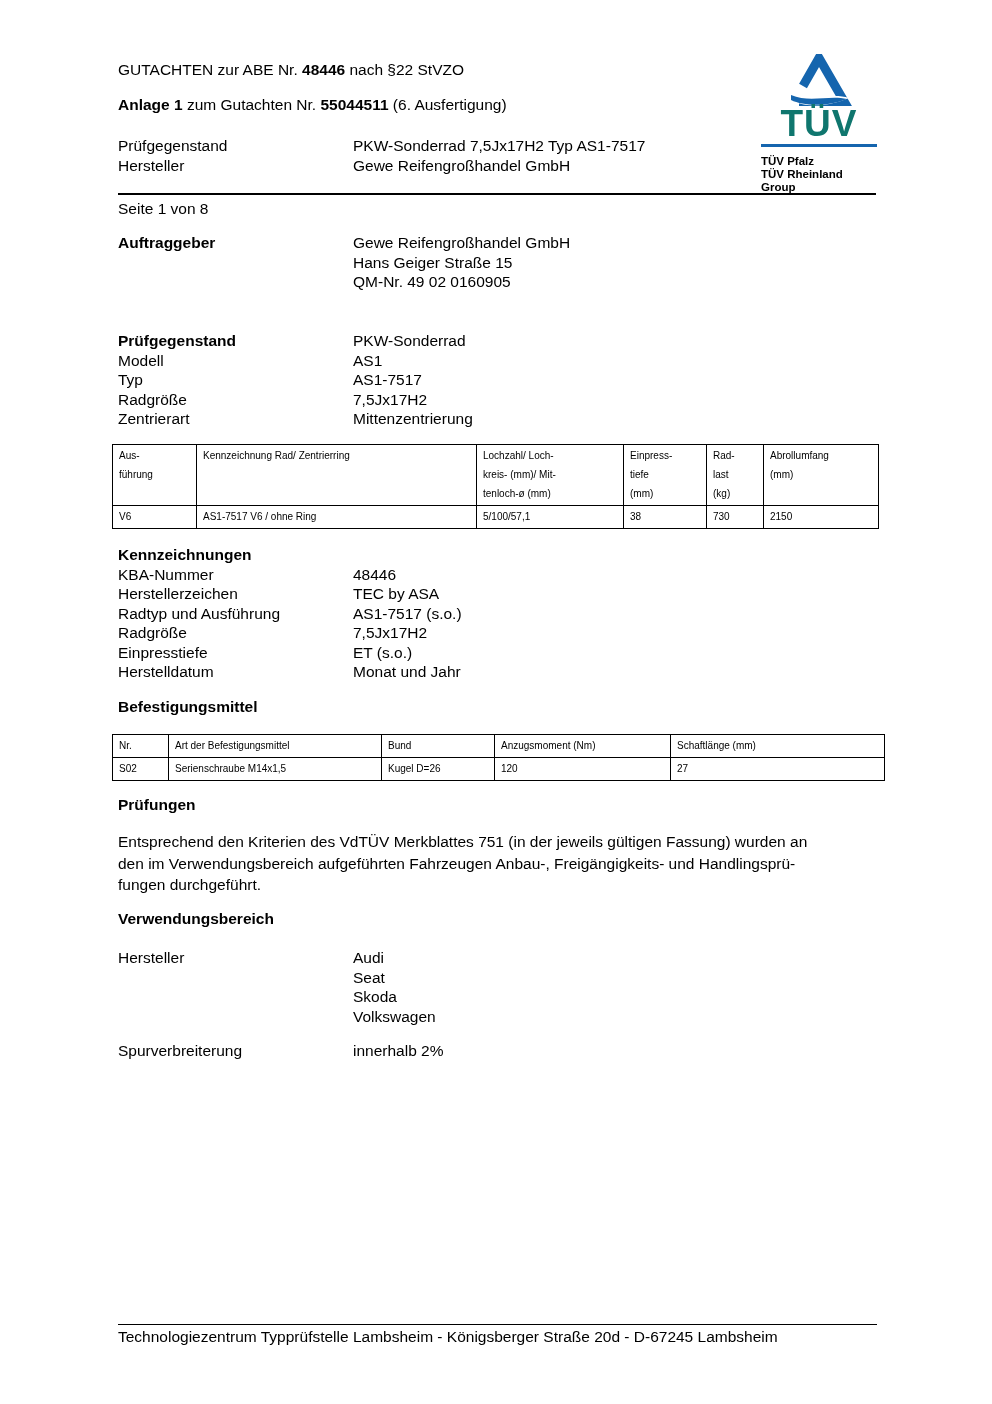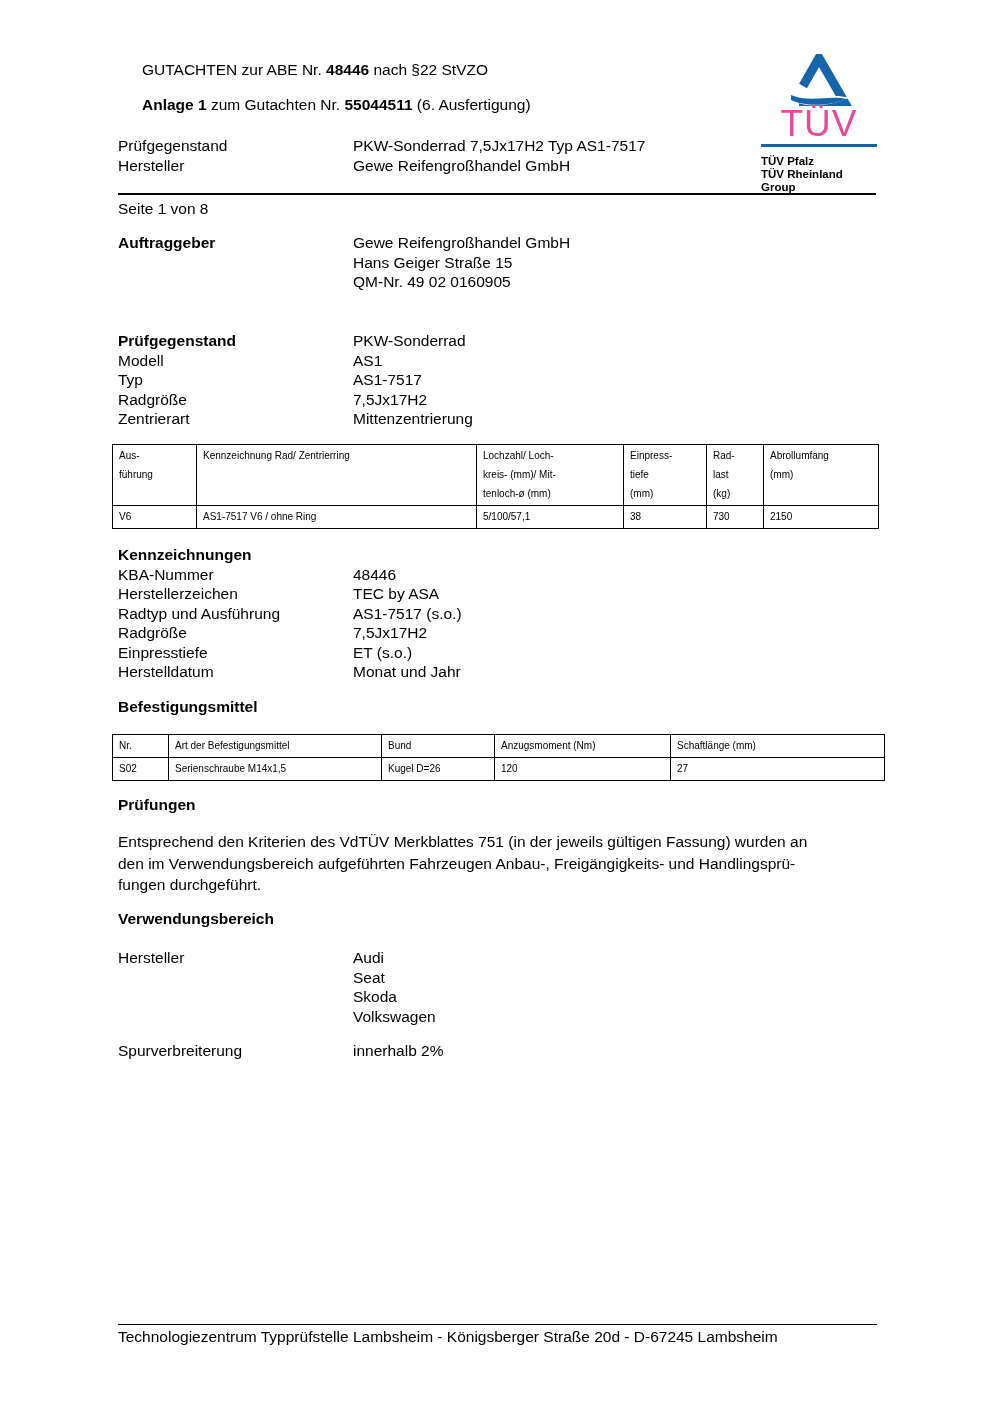--- a/index.html
+++ b/index.html
@@ -18,37 +18,37 @@
     overflow: hidden;
   }
 
   
   .kv-block { position: absolute; left: 118px; width: 760px; }
   .kv-row { display: flex; line-height: 19.5px; }
   .kv-label { width: 235px; flex-shrink: 0; }
   .kv-value { flex: 1; }
   .bold { font-weight: bold; }
 
-  .doc-line { position: absolute; left: 118px; line-height: 19px; white-space: nowrap; margin-left: 24px; }
+  .doc-line { position: absolute; left: 118px; line-height: 19px; white-space: nowrap; }
 
   .rule {
     position: absolute; left: 118px; width: 758px; height: 0;
     border-top: 2px solid #000;
   }
   .page-indicator {
     position: absolute; left: 118px; width: 758px;
     text-align: left; line-height: 19px;
   }
 
   
   .logo { position: absolute; left: 761px; top: 54px; width: 116px; text-align: center; }
   .logo-triangle { display: block; margin: 0 auto 1px auto; }
   .logo-wordmark {
-    font-size: 37px; font-weight: normal; letter-spacing: 1px;
-    line-height: 34px; color: #ec4899;
+    font-size: 37px; font-weight: bold; letter-spacing: 1px;
+    line-height: 34px; color: #0f766e;
   }
   .logo-rule { height: 3px; background: #1565ae; margin-top: 3px; }
   .logo-org { margin-top: 8px; text-align: left; font-size: 11.5px; font-weight: bold; line-height: 13px; }
 
   
   table.tbl {
     position: absolute; left: 112px;
     border-collapse: collapse; table-layout: fixed;
     font-size: 10px;
   }

